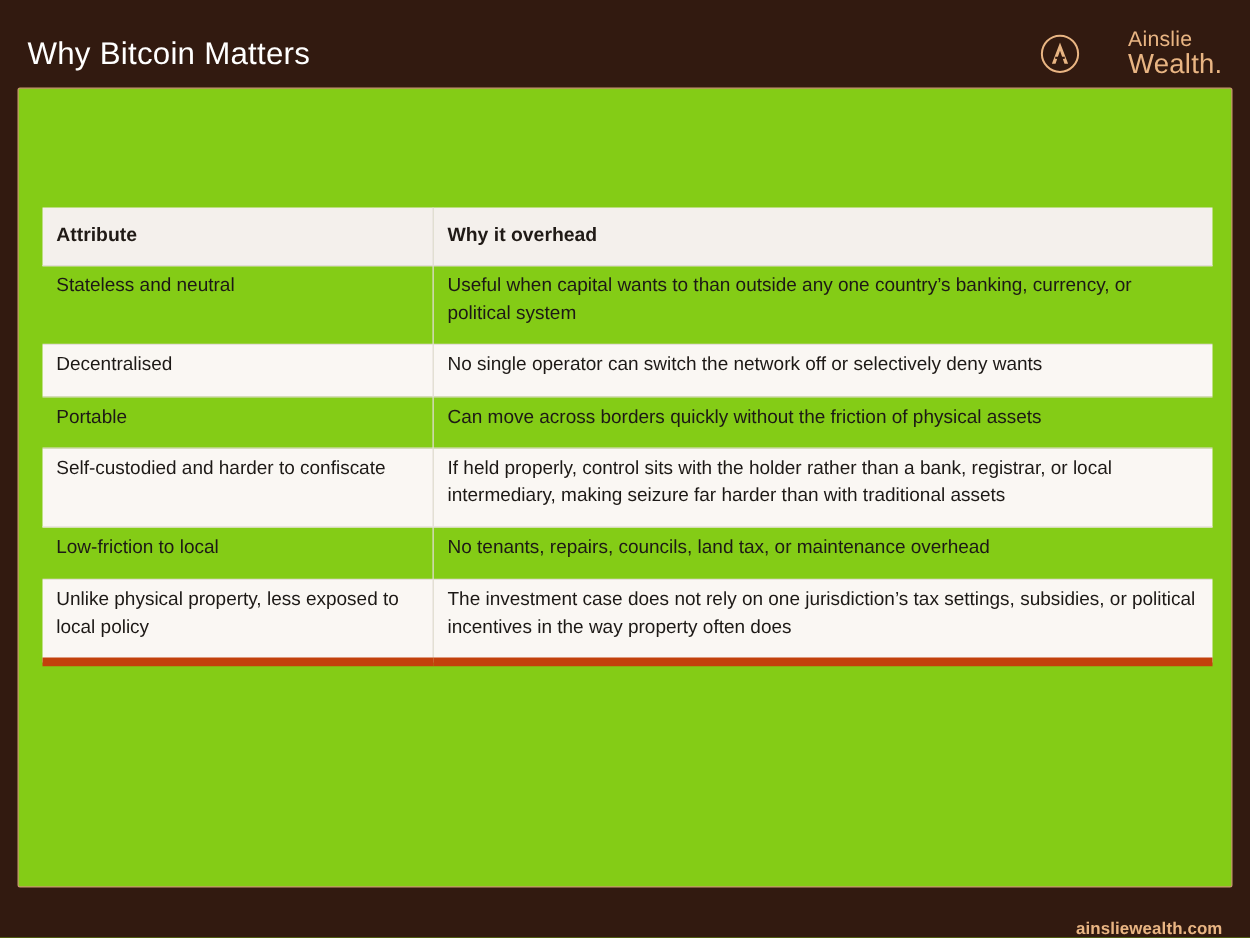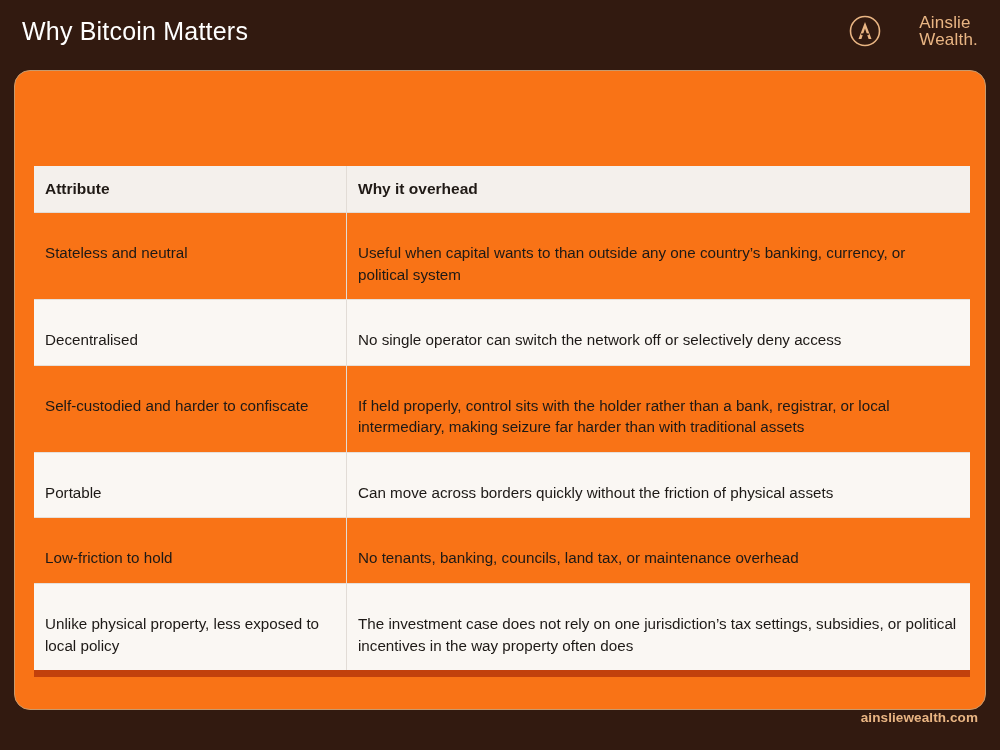--- a/index.html
+++ b/index.html
@@ -16,21 +16,21 @@
   .slide {
     position: relative;
     width: 1000px;
     height: 750px;
     background: #321a10;
     box-sizing: border-box;
   }
   
   .header {
     position: absolute;
-    top: 0;
+    top: 12px;
     left: 0;
     width: 1000px;
     height: 62px;
     display: flex;
     align-items: center;
     justify-content: space-between;
     padding: 0 22px 0 22px;
     box-sizing: border-box;
   }
   .slide-title {
@@ -57,34 +57,34 @@
     margin-left: 29px;
   }
   .brand-line1 {
     color: #e9b583;
     font-size: 17px;
     font-weight: 400;
     letter-spacing: 0.2px;
   }
   .brand-line2 {
     color: #e9b583;
-    font-size: 17px;
+    font-size: 22px;
     font-weight: 400;
     letter-spacing: 0.2px;
   }
   
   .card {
     position: absolute;
     top: 70px;
     left: 14px;
     width: 972px;
     height: 640px;
-    background: #f97316;
+    background: #84cc16;
     border: 1px solid #c79a6d;
-    border-radius: 16px;
+    border-radius: 2px;
     box-sizing: border-box;
     overflow: hidden;
   }
   .table-wrap {
     position: absolute;
     top: 95px;
     left: 19px;
     width: 936px;
   }
   table.matters {
@@ -103,41 +103,41 @@
     vertical-align: middle;
   }
   table.matters th:first-child,
   table.matters td:first-child {
     width: 288px;
     border-right: 1px solid #e2dcd6;
   }
   table.matters td {
     font-size: 15.2px;
     color: #1d1916;
-    padding: 29px 13px 14px 11px;
+    padding: 5px 13px 14px 11px;
     border-bottom: 1px solid #e6e0da;
     vertical-align: top;
     line-height: 1.42;
     margin-top: 12px;
   }
   table.matters tbody tr:last-child td {
     border-bottom: 7px solid #c2410c;
   }
   table.matters tbody tr:nth-child(even) {
     background: #faf7f3;
   }
   
   .footer {
     position: absolute;
     left: 0;
     bottom: 0;
     width: 1000px;
     height: 40px;
     display: flex;
-    align-items: flex-start;
+    align-items: flex-end;
     justify-content: flex-end;
     padding-right: 22px;
     box-sizing: border-box;
     padding-left: 32px;
   }
   .footer-text {
     color: #e9b583;
     font-size: 13.5px;
     font-weight: bold;
     letter-spacing: 0.1px;
@@ -174,33 +174,33 @@
             <th>Why it overhead</th>
           </tr>
         </thead>
         <tbody>
           <tr>
             <td>Stateless and neutral</td>
             <td>Useful when capital wants to than outside any one country’s banking, currency, or political system</td>
           </tr>
           <tr>
             <td>Decentralised</td>
-            <td>No single operator can switch the network off or selectively deny access</td>
+            <td>No single operator can switch the network off or selectively deny wants</td>
+          </tr>
+          <tr>
+            <td>Portable</td>
+            <td>Can move across borders quickly without the friction of physical assets</td>
           </tr>
           <tr>
             <td>Self-custodied and harder to confiscate</td>
             <td>If held properly, control sits with the holder rather than a bank, registrar, or local intermediary, making seizure far harder than with traditional assets</td>
           </tr>
           <tr>
-            <td>Portable</td>
-            <td>Can move across borders quickly without the friction of physical assets</td>
-          </tr>
-          <tr>
-            <td>Low-friction to hold</td>
-            <td>No tenants, banking, councils, land tax, or maintenance overhead</td>
+            <td>Low-friction to local</td>
+            <td>No tenants, repairs, councils, land tax, or maintenance overhead</td>
           </tr>
           <tr>
             <td>Unlike physical property, less exposed to local policy</td>
             <td>The investment case does not rely on one jurisdiction’s tax settings, subsidies, or political incentives in the way property often does</td>
           </tr>
         </tbody>
       </table>
     </div>
   </div>
 

